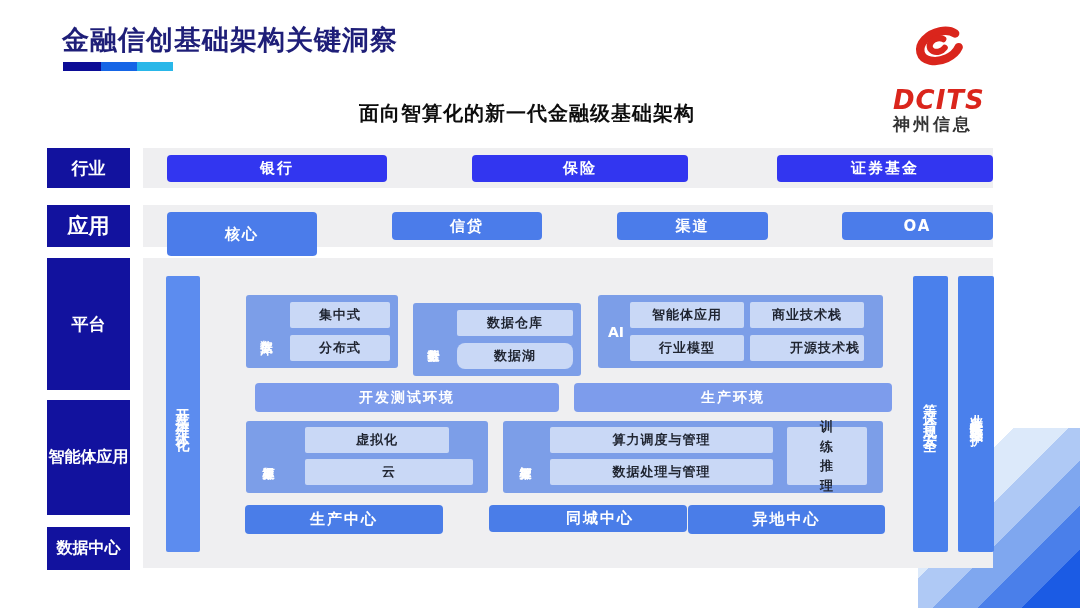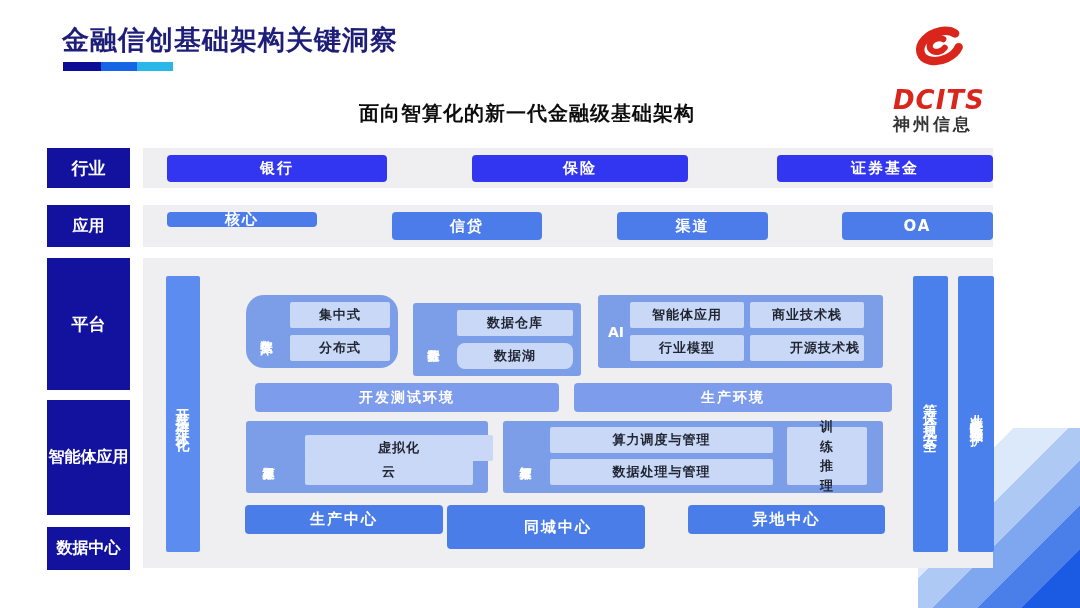--- a/index.html
+++ b/index.html
@@ -16,21 +16,21 @@
   .logo { position:absolute; left:893px; top:16px; display:flex; align-items:center; gap:6px;flex-direction:column; }
   .logo-text { display:flex; flex-direction:column; line-height:1.1; }
   .logo-brand { font-size:26px; font-weight:bold; font-style:italic; color:#DA251C; letter-spacing:1px; }
   .logo-company { font-size:17px; font-weight:bold; color:#333; letter-spacing:3px; }
   .subtitle { position:absolute; left:0; top:100px; width:1054px; text-align:center; font-size:20px; font-weight:bold; color:#0D0D0D; letter-spacing:1px; }
 
   
   .side-label { position:absolute; left:47px; width:83px; background:#12129E; color:#fff; font-weight:bold;
                 display:flex; align-items:center; justify-content:center; z-index:1; }
   .sl-industry { top:148px; height:40px; font-size:17px; }
-  .sl-application { top:205px; height:42px; font-size:16px; }
+  .sl-application { top:205px; height:42px; font-size:21px; }
   .sl-platform { top:258px; height:132px; font-size:17px; }
   .sl-infrastructure { top:400px; height:115px; font-size:16px; }
   .sl-datacenter { top:527px; height:43px; font-size:16px; }
 
   
   .strip { position:absolute; left:143px; width:850px; background:#EFEFF1; z-index:1; }
   .strip-1 { top:148px; height:40px; }
   .strip-2 { top:205px; height:42px; }
   .strip-main { top:258px; height:310px; }
 
@@ -101,28 +101,28 @@
   <div class="side-label sl-datacenter">数据中心</div>
 
   <div class="strip strip-1"></div>
   <div class="strip strip-2"></div>
   <div class="strip strip-main"></div>
 
   <div class="abs chip btn1" style="left:167px; top:155px; width:220px; height:27px;">银行</div>
   <div class="abs chip btn1" style="left:472px; top:155px; width:216px; height:27px;">保险</div>
   <div class="abs chip btn1" style="left:777px; top:155px; width:216px; height:27px;">证券基金</div>
 
-  <div class="abs chip btn2" style="left:167px; top:212px; width:150px; height:15px;">核心</div>
+  <div class="abs chip btn2" style="left:167px; top:212px; width:150px; height:44px;">核心</div>
   <div class="abs chip btn2" style="left:392px; top:212px; width:150px; height:28px;">信贷</div>
   <div class="abs chip btn2" style="left:617px; top:212px; width:151px; height:28px;">渠道</div>
   <div class="abs chip btn2" style="left:842px; top:212px; width:151px; height:28px;">OA</div>
 
   <div class="abs vbar vtext" style="left:166px; top:276px; width:34px; height:276px;">开发运维一体化</div>
 
-  <div class="group" style="left:246px; top:295px; width:152px; height:73px;border-radius:18px;">
+  <div class="group" style="left:246px; top:295px; width:152px; height:73px;">
     <div class="group-label vtext" style="left:6px; width:28px;">数据库</div>
     <div class="inner" style="left:44px; top:7px; width:100px; height:26px;">集中式</div>
     <div class="inner" style="left:44px; top:40px; width:100px; height:26px;">分布式</div>
   </div>
 
   <div class="group" style="left:413px; top:295px; width:168px; height:73px;margin-top:8px;">
     <div class="group-label vtext" style="left:6px; width:28px; font-size:12px; letter-spacing:0;">数据分析</div>
     <div class="inner" style="left:44px; top:7px; width:116px; height:26px;">数据仓库</div>
     <div class="inner" style="left:44px; top:40px; width:116px; height:26px;border-radius:8px;">数据湖</div>
   </div>
@@ -133,33 +133,33 @@
     <div class="inner" style="left:152px; top:7px; width:114px; height:26px;">商业技术栈</div>
     <div class="inner" style="left:32px; top:40px; width:114px; height:26px;">行业模型</div>
     <div class="inner" style="left:152px; top:40px; width:114px; height:26px;padding-left:36px;">开源技术栈</div>
   </div>
 
   <div class="abs chip env" style="left:246px; top:383px; width:304px; height:29px;">开发测试环境</div>
   <div class="abs chip env" style="left:565px; top:383px; width:318px; height:29px;">生产环境</div>
 
   <div class="group" style="left:246px; top:421px; width:242px; height:72px;">
     <div class="group-label vtext" style="left:8px; width:28px; font-size:12px; letter-spacing:0;">通算框架</div>
-    <div class="inner" style="left:59px; top:14px; width:188px; height:26px;">虚拟化</div>
+    <div class="inner" style="left:59px; top:6px; width:144px; height:26px;">虚拟化</div>
     <div class="inner" style="left:59px; top:38px; width:168px; height:26px;">云</div>
   </div>
 
   <div class="group" style="left:503px; top:421px; width:380px; height:72px;">
     <div class="group-label vtext" style="left:8px; width:28px; font-size:12px; letter-spacing:0;">智算框架</div>
     <div class="inner" style="left:47px; top:6px; width:223px; height:26px;">算力调度与管理</div>
     <div class="inner" style="left:47px; top:38px; width:223px; height:26px;">数据处理与管理</div>
     <div class="inner two-line" style="left:284px; top:6px; width:80px; height:58px;">
       <span>训练推理</span>
     </div>
   </div>
 
   <div class="abs chip center-btn" style="left:245px; top:505px; width:198px; height:29px;">生产中心</div>
-  <div class="abs chip center-btn" style="left:447px; top:505px; width:198px; height:44px;padding-left:24px;">同城中心</div>
+  <div class="abs chip center-btn" style="left:489px; top:505px; width:198px; height:27px;padding-left:24px;">同城中心</div>
   <div class="abs chip center-btn" style="left:688px; top:505px; width:197px; height:29px;">异地中心</div>
 
   <div class="abs vbar vbar2 vtext" style="left:913px; top:276px; width:35px; height:276px; letter-spacing:7px;">等保合规安全</div>
   <div class="abs vbar vbar2 vtext" style="left:958px; top:276px; width:36px; height:276px; font-size:13px; letter-spacing:2px;">业务连续性及数据保护</div>
 
 </div>
 
 </body></html>

